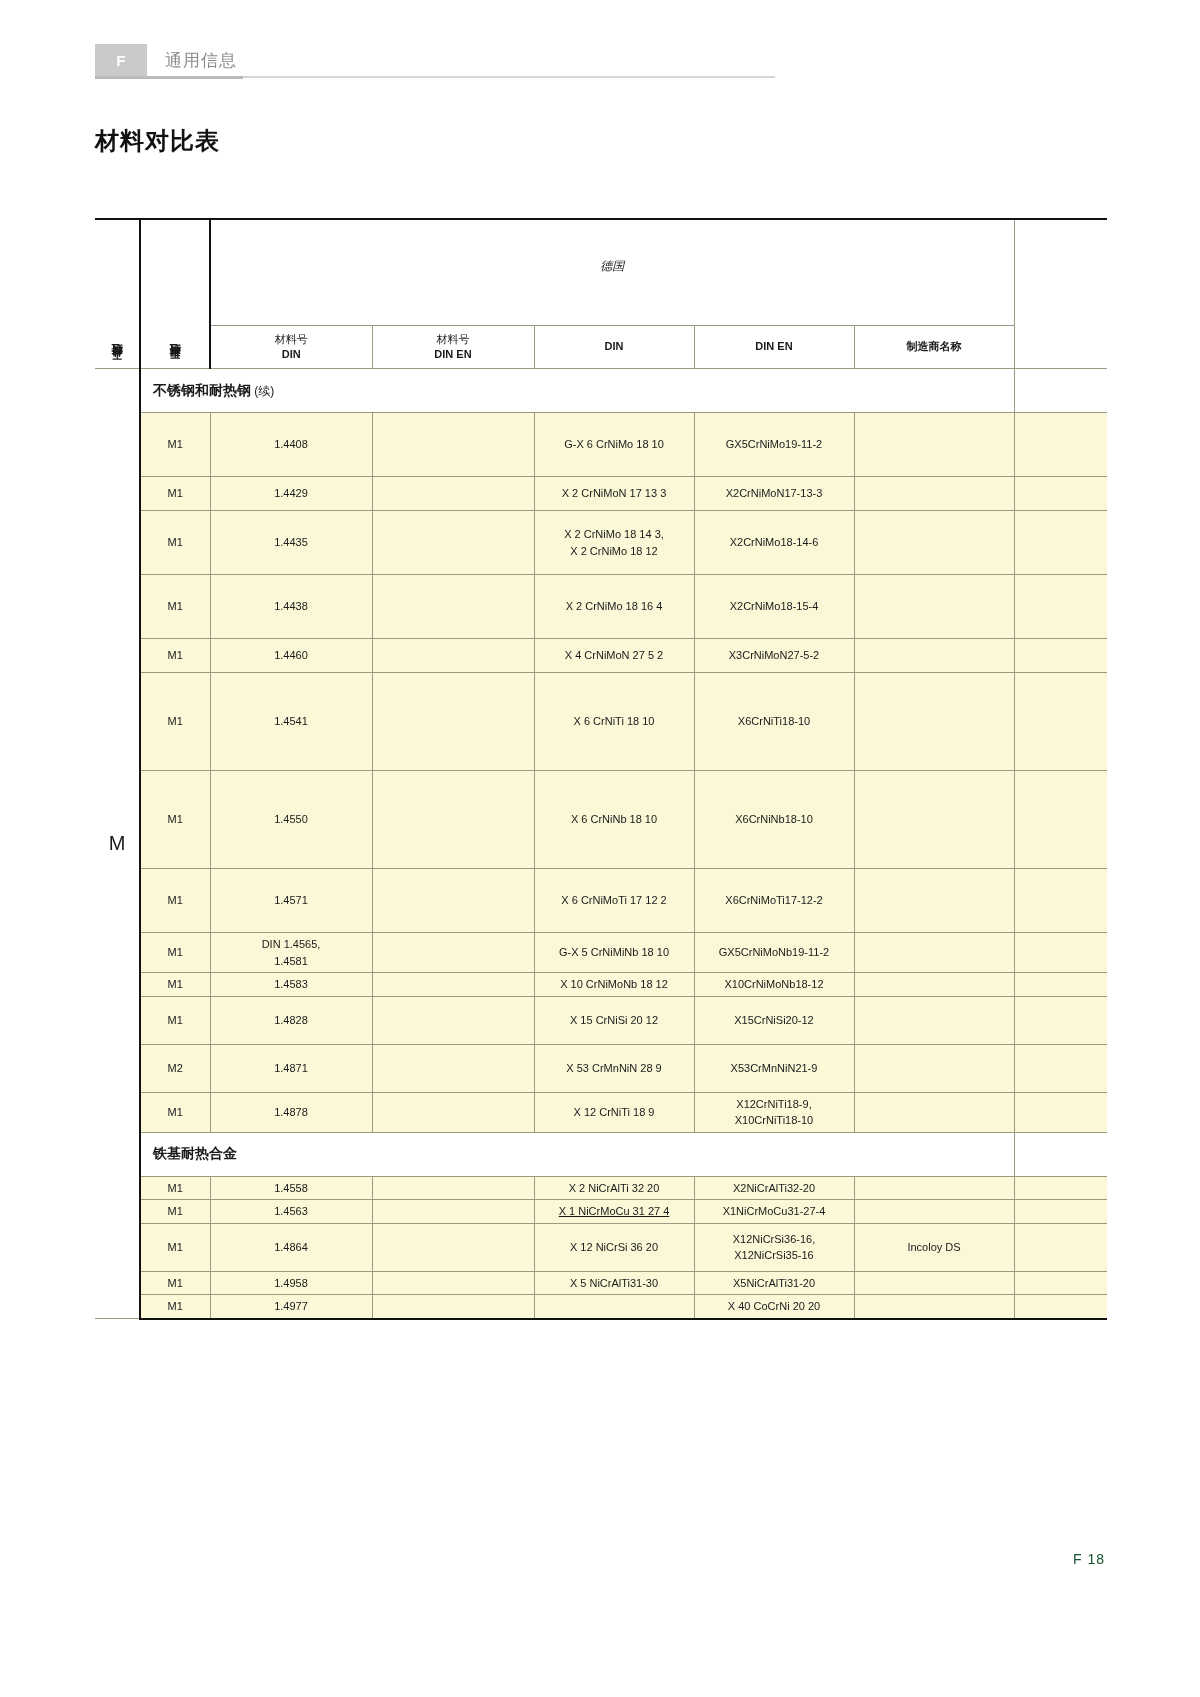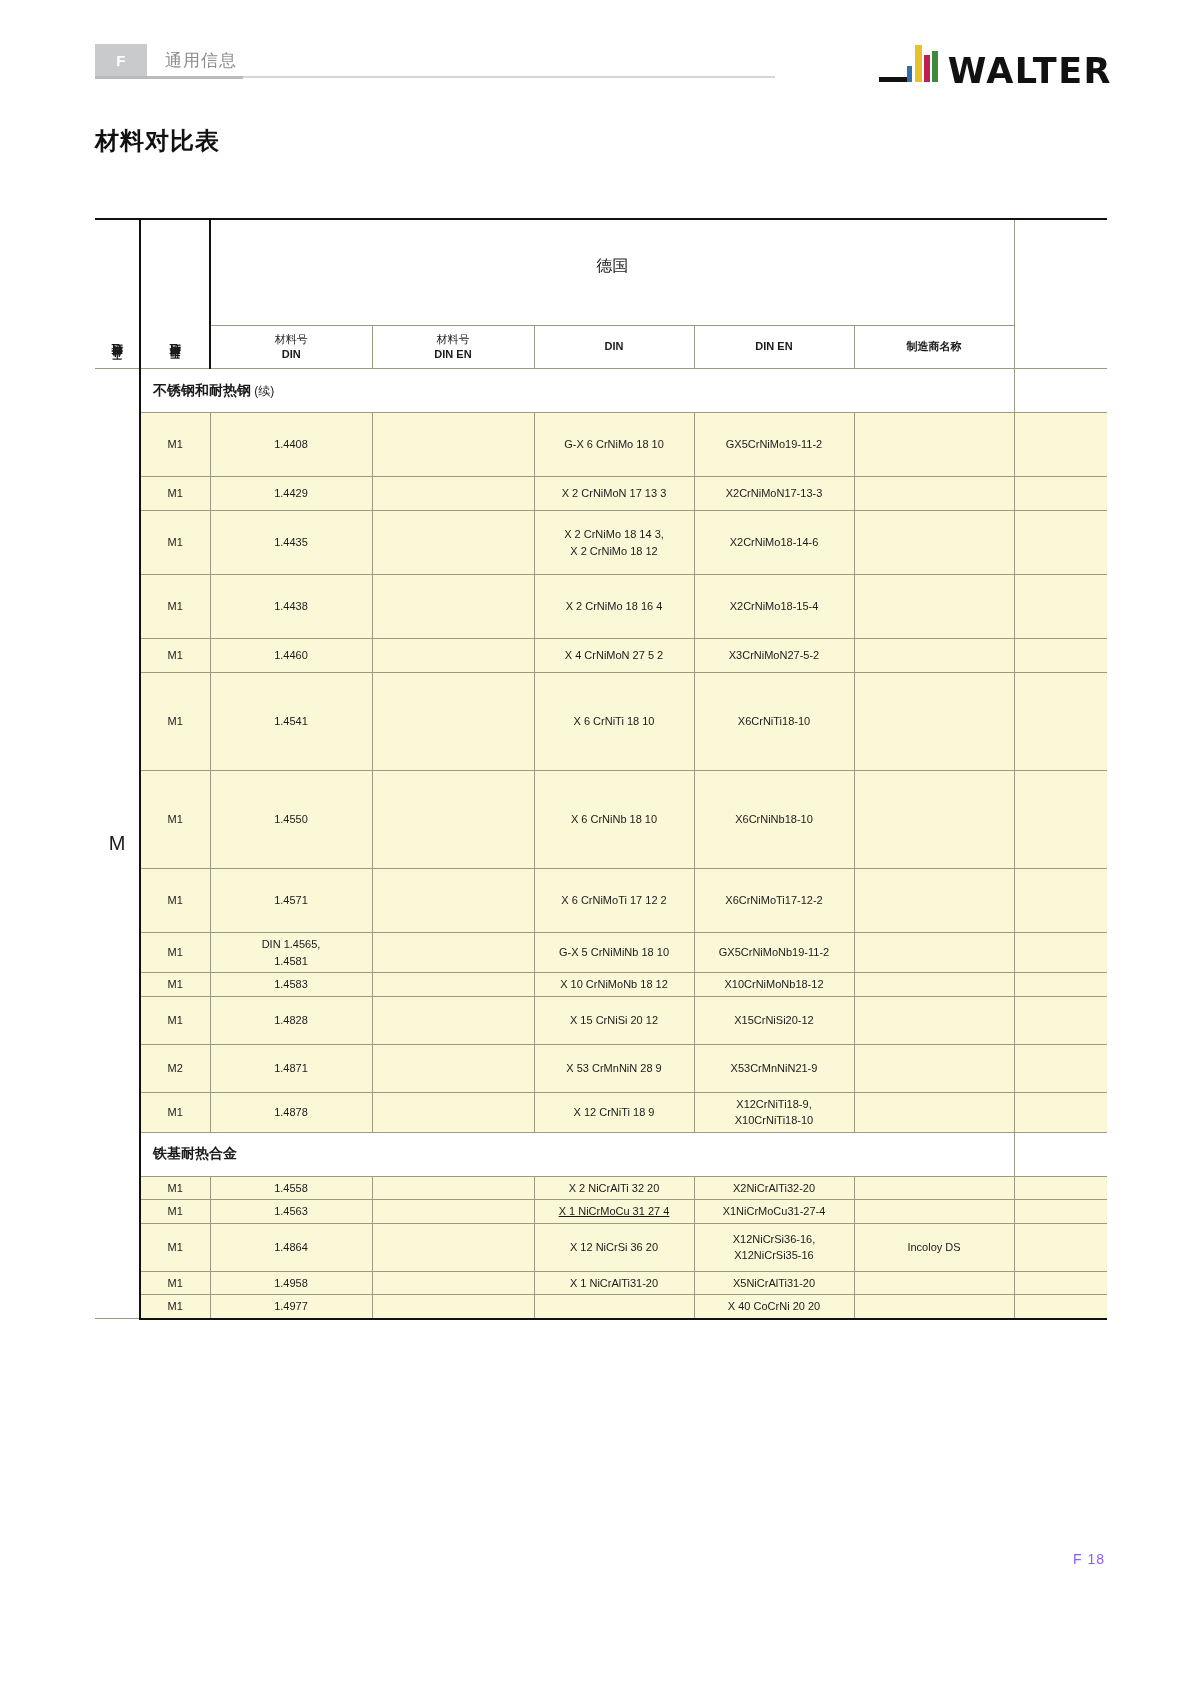--- a/index.html
+++ b/index.html
@@ -170,24 +170,25 @@
   .vert-inner {
     height: 148px;
     display: flex;
     align-items: flex-end;
     justify-content: center;
   }
 
   .country-head {
     height: 105px;
     vertical-align: bottom;
-    font-size: 16px;
+    font-size: 12px;
     font-weight: 700;
     padding-bottom: 12px !important;
     border-bottom: 1px solid #9b9b83 !important;
+    font-style: italic;
   }
   .sub-head {
     height: 43px;
     font-size: 11px;
     font-weight: 700;
     line-height: 1.35;
     padding: 3px 2px !important;
   }
   .sub-head .l2 { display: block; font-weight: 700; }
 
@@ -246,45 +247,35 @@
   .rh-m   { height: 48px; }
   .rh-l   { height: 64px; }
   .rh-xl  { height: 98px; }
 
   
   .footer {
     position: absolute;
     right: 95px;
     bottom: 130px;
     font-size: 14px;
-    color: #8b5cf6;
+    color: #14532d;
     letter-spacing: 1px;
   }
 </style>
 </head>
 <body>
 
 <div class="page-header">
   <div class="hdr-left">
     <div class="chapter-badge">F</div>
     <div class="chapter-title">通用信息</div>
   </div>
   <div class="hdr-rule"></div>
   <div class="hdr-rule-dark"></div>
 
-  <div class="logo">
-    <div class="logo-mark">
-      <div class="logo-dash"></div>
-      <div class="lbar b1"></div>
-      <div class="lbar b2"></div>
-      <div class="lbar b3"></div>
-      <div class="lbar b4"></div>
-    </div>
-    <div class="logo-word">WALTER</div>
-  </div>
 </div>
 
 <div class="page-title">材料对比表</div>
 
 <div class="table-wrap">
   <table class="matrix">
     <colgroup>
       <col class="c-grp">
         <col class="c-mgrp">
       <col class="c-a">
@@ -480,21 +471,21 @@
           <td class="cell-multi" style="height: 48px;"></td>
           <td class="cell-multi" style="height: 48px;">X 12 NiCrSi 36 20</td>
           <td class="cell-multi" style="height: 48px;">X12NiCrSi36-16,<br>X12NiCrSi35-16</td>
           <td class="cell-multi" style="height: 48px;">Incoloy DS</td>
           <td class="blank-right-plain" style="height: 48px;"></td>
         </tr>
         <tr class="data-row rh-xs">
           <td class="mgrp cell-multi" style="height: 22px;">M1</td>
           <td class="cell-multi" style="height: 22px;">1.4958</td>
           <td class="cell-multi" style="height: 22px;"></td>
-          <td class="cell-multi" style="height: 22px;">X 1 NiCrAlTi31-20</td>
+          <td class="cell-multi" style="height: 22px;">X 5 NiCrAlTi31-30</td>
           <td class="cell-multi" style="height: 22px;">X5NiCrAlTi31-20</td>
           <td class="cell-multi" style="height: 22px;"></td>
           <td class="blank-right-plain" style="height: 22px;"></td>
         </tr>
         <tr class="data-row rh-xs">
           <td class="mgrp cell-multi" style="height: 22px; border-bottom: 2px solid rgb(17, 17, 17);">M1</td>
           <td class="cell-multi" style="height: 22px; border-bottom: 2px solid rgb(17, 17, 17);">1.4977</td>
           <td class="cell-multi" style="height: 22px; border-bottom: 2px solid rgb(17, 17, 17);"></td>
           <td class="cell-multi" style="height: 22px; border-bottom: 2px solid rgb(17, 17, 17);"></td>
           <td class="cell-multi" style="height: 22px; border-bottom: 2px solid rgb(17, 17, 17);">X 40 CoCrNi 20 20</td>

